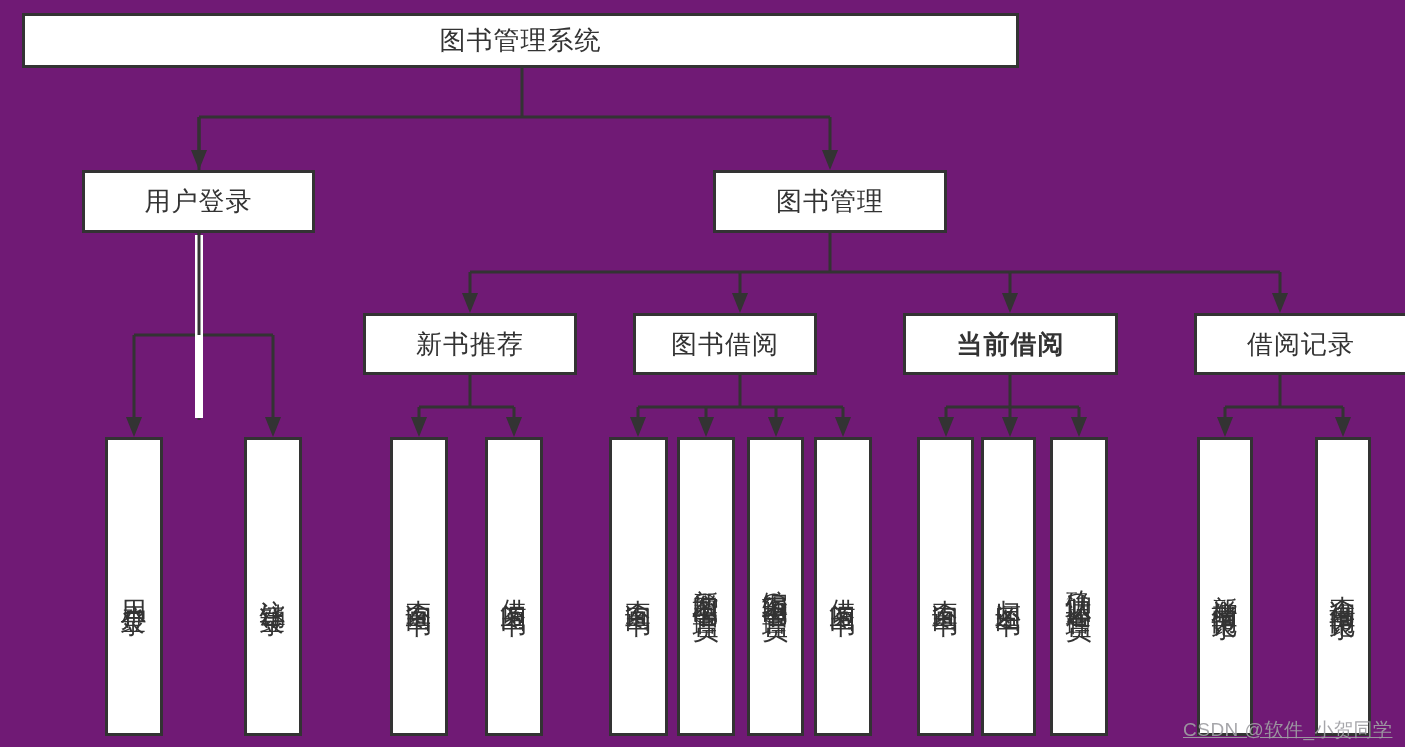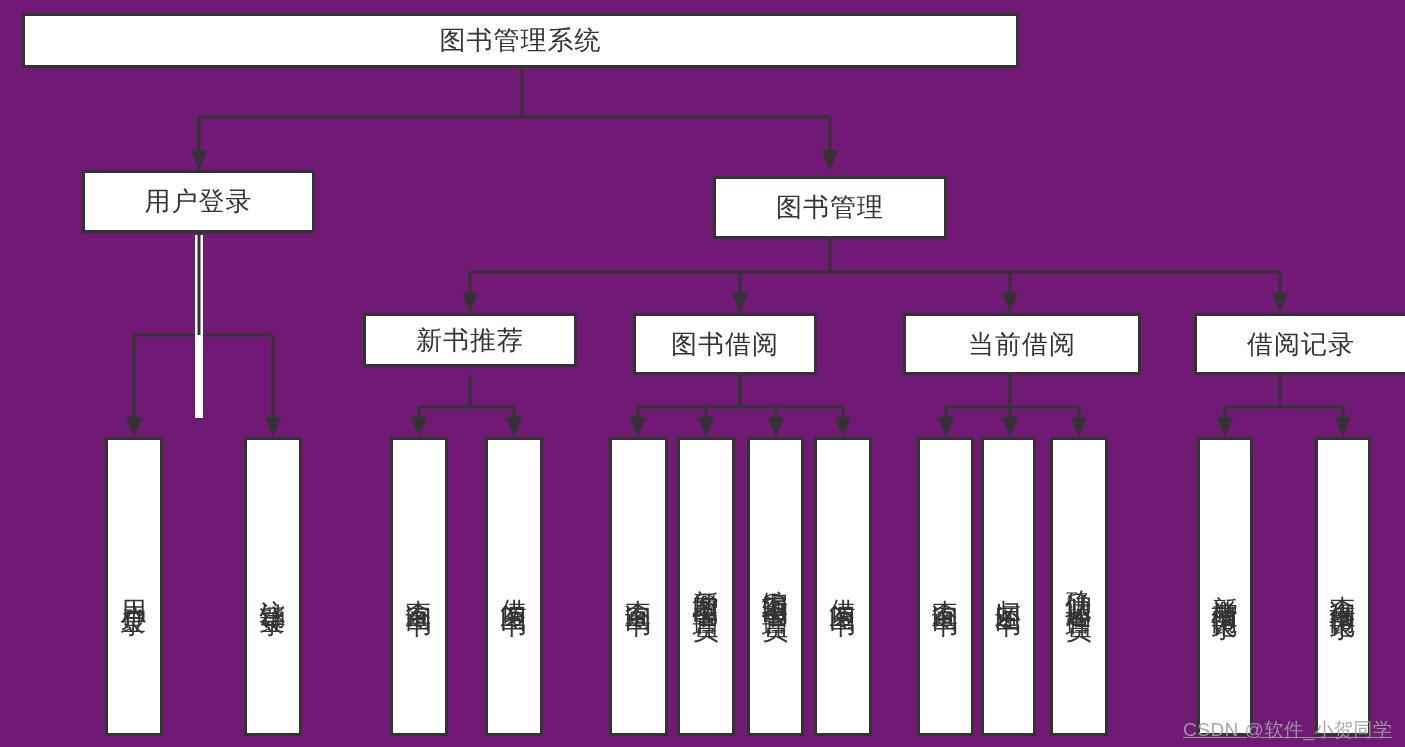--- a/index.html
+++ b/index.html
@@ -134,31 +134,31 @@
     </g>
   </svg>
 
   <div class="node" style="left:22px; top:13px; width:997px; height:55px;">
     <span>图书管理系统</span>
   </div>
 
   <div class="node" style="left:82px; top:170px; width:233px; height:63px;">
     <span>用户登录</span>
   </div>
-  <div class="node" style="left:713px; top:176px; width:234px; height:63px;">
+  <div class="node" style="left:713px; top:170px; width:234px; height:63px;">
     <span>图书管理</span>
   </div>
 
-  <div class="node" style="left:363px; top:313px; width:214px; height:54px;">
+  <div class="node" style="left:363px; top:313px; width:214px; height:62px;">
     <span>新书推荐</span>
   </div>
   <div class="node" style="left:633px; top:313px; width:184px; height:62px;">
     <span>图书借阅</span>
   </div>
-  <div class="node" style="left:903px; top:313px; width:238px; height:62px;">
+  <div class="node" style="left:903px; top:313px; width:215px; height:62px;font-weight:bold;">
     <span>当前借阅</span>
   </div>
   <div class="node" style="left:1173px; top:313px; width:214px; height:62px;margin-left:21px;">
     <span>借阅记录</span>
   </div>
 
   <div class="node vertical" style="left:105px; top:437px; width:58px; height:299px;">
     <span class="vtext">用户登录</span>
   </div>
   <div class="node vertical" style="left:244px; top:437px; width:58px; height:299px;">

